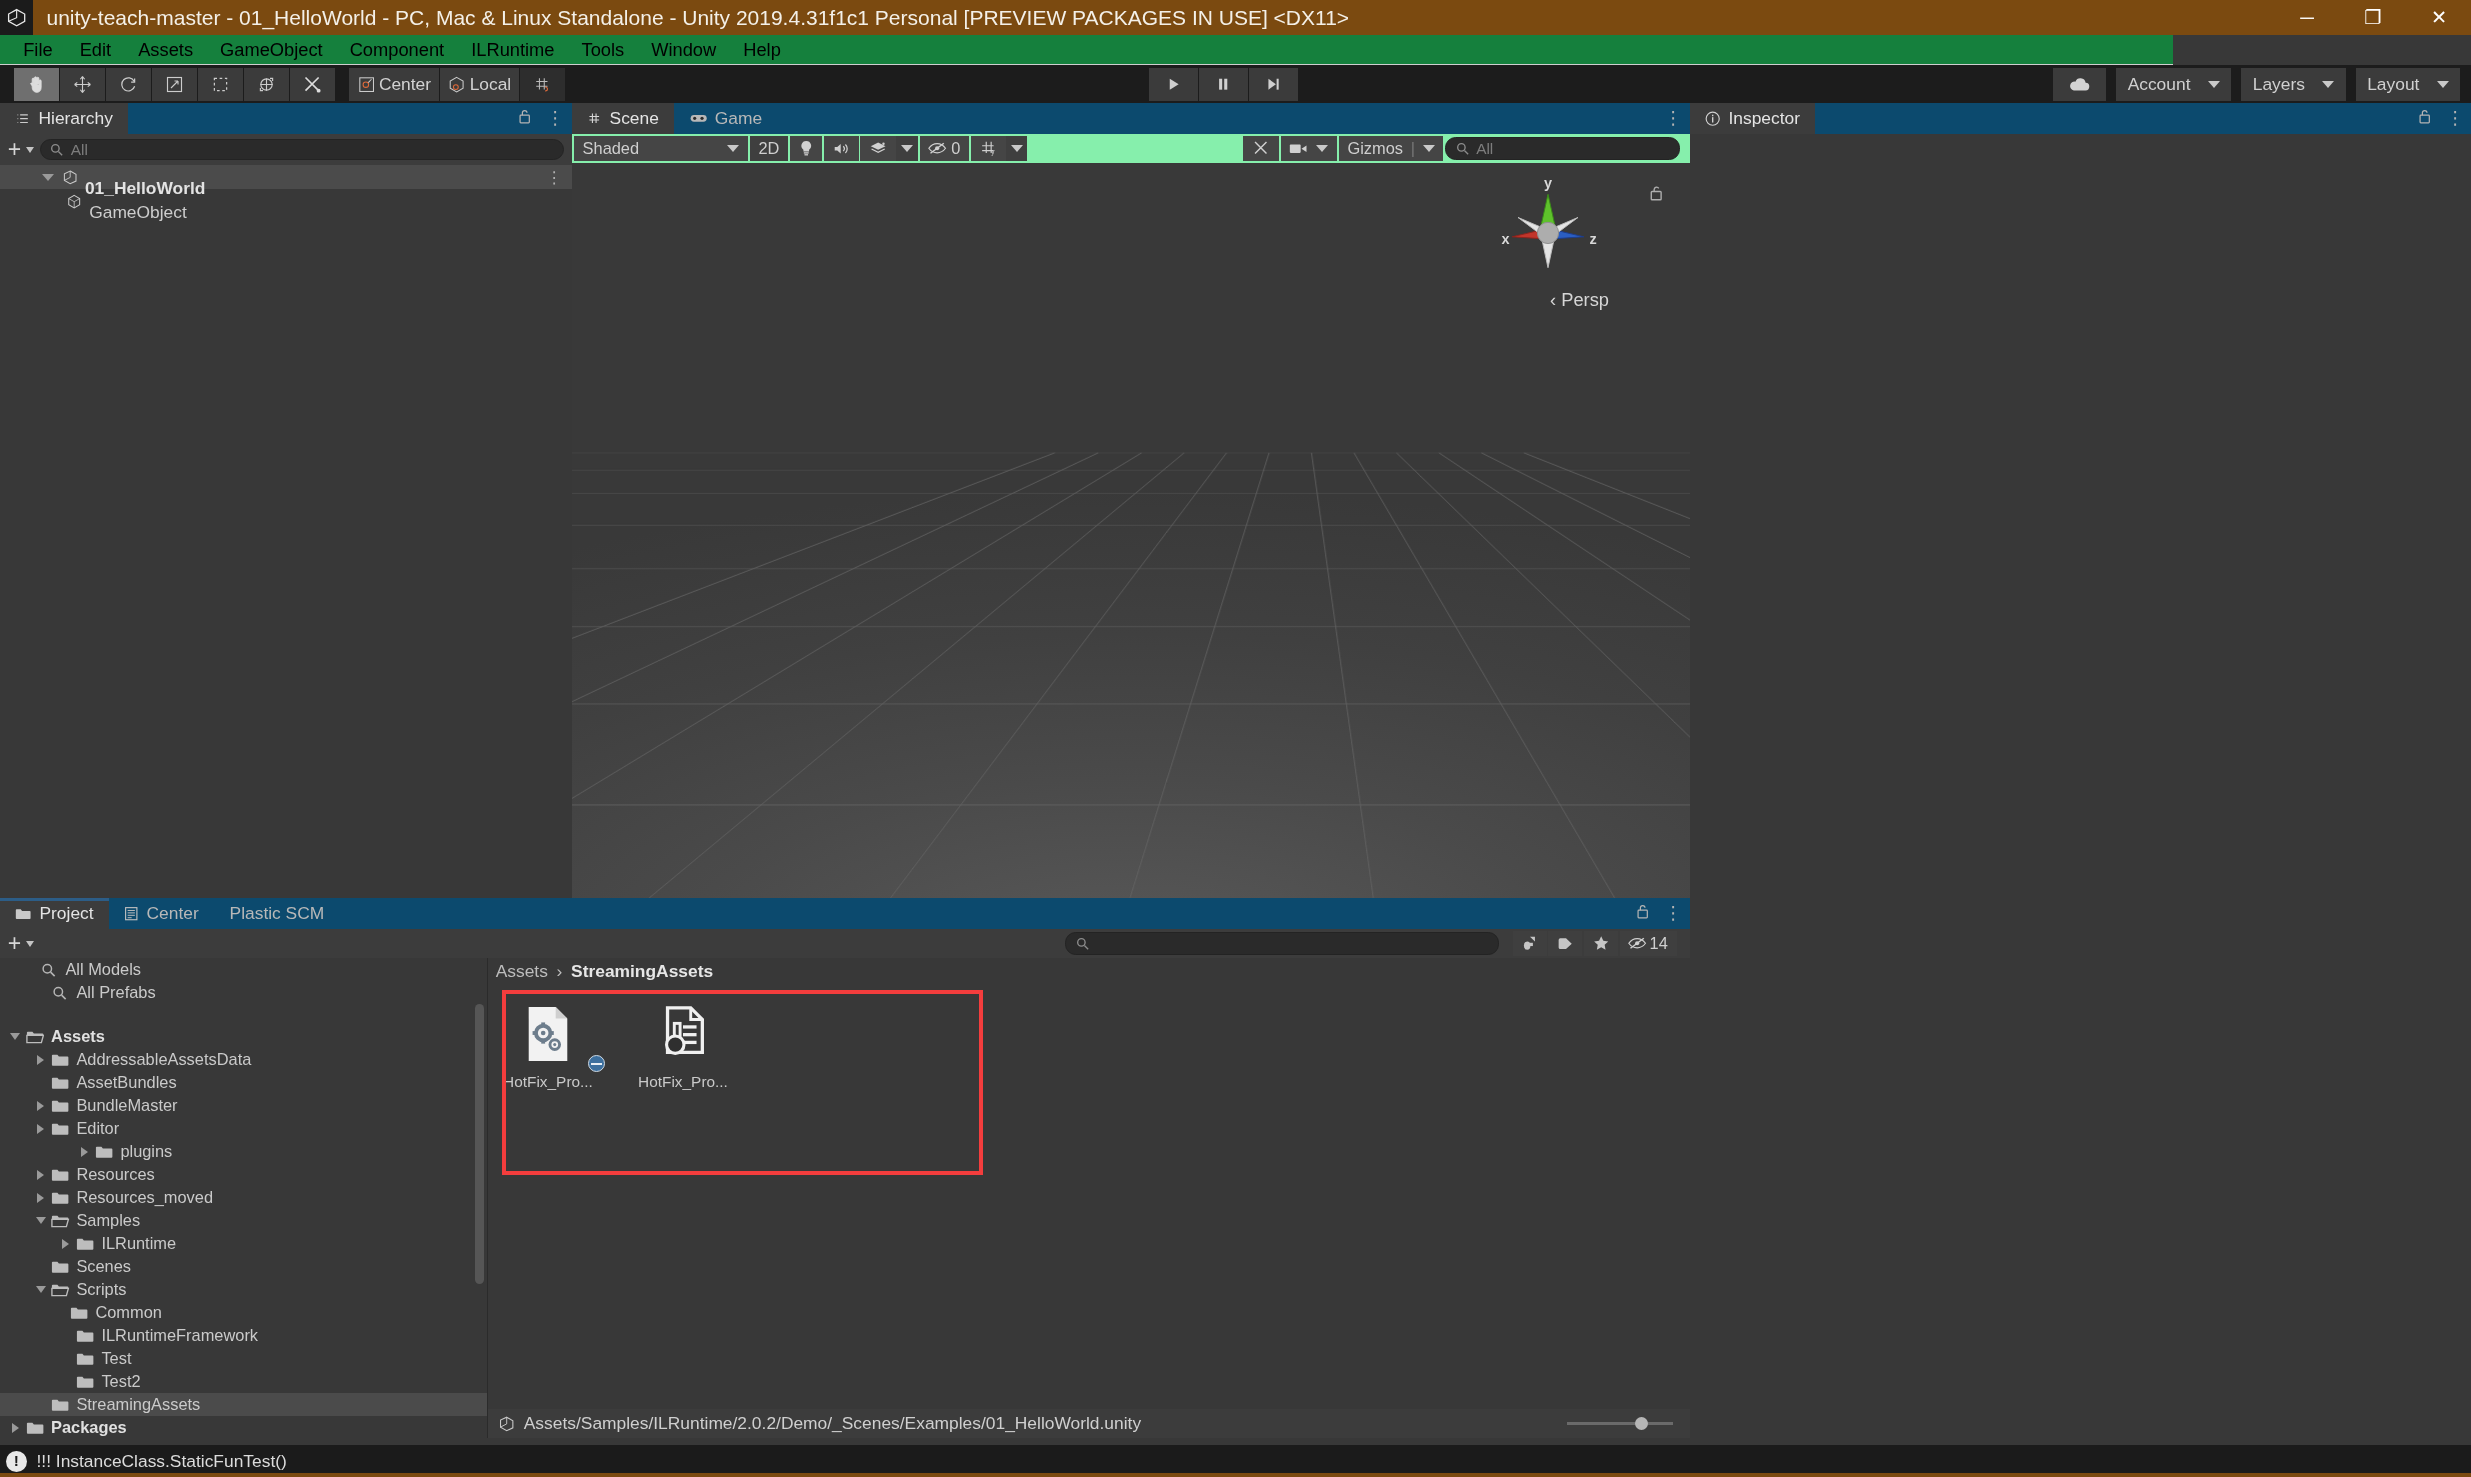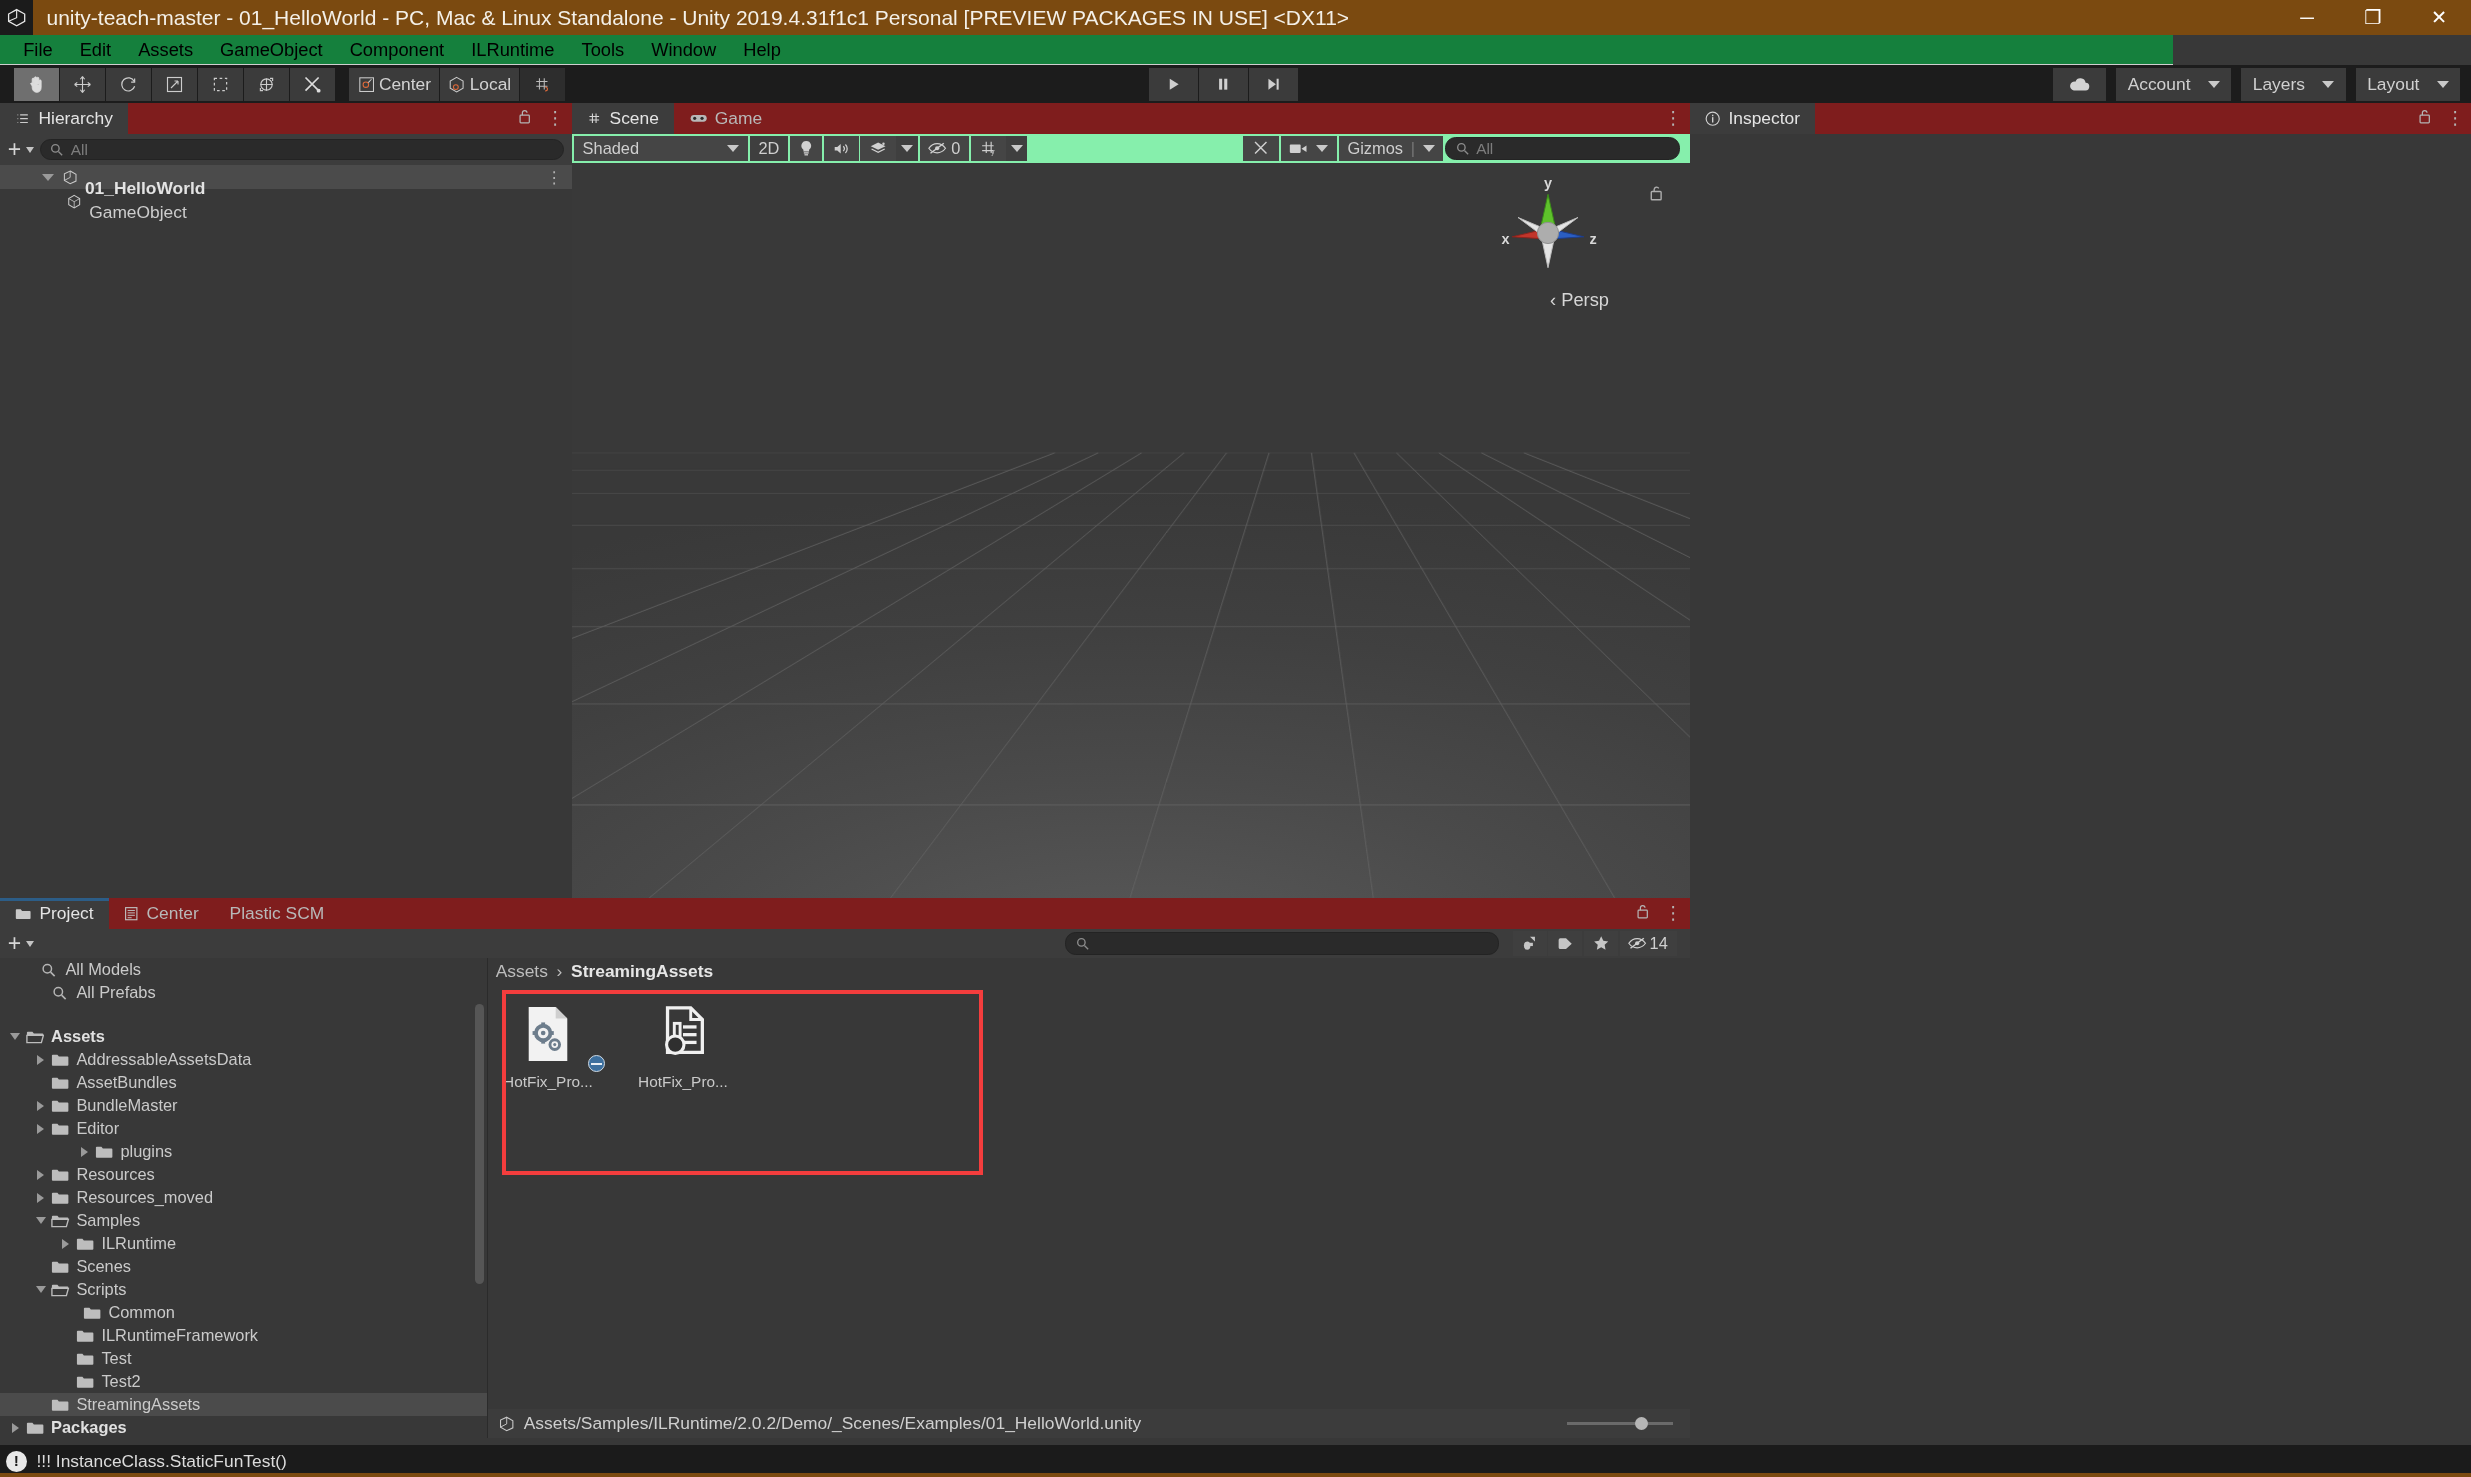--- a/index.html
+++ b/index.html
@@ -77,21 +77,21 @@
   .dropbtn {
     height: 33px; background: #3b3b3b; color: #d0d0d0; font-size: 17.4px;
     display: flex; align-items: center; padding: 0 11.6px; gap: 17.4px;
     white-space: nowrap;
   }
   .caret { width: 0; height: 0; border-left: 6.8px solid transparent; border-right: 6.8px solid transparent; border-top: 7.7px solid #c9c9c9; }
 
   
   .panel { position: absolute; background: #383838; }
   .panel-tabbar {
-    height: 31px; background: #7f1d1d; display: flex; align-items: flex-end;
+    height: 31px; background: #0c4a6e; display: flex; align-items: flex-end;
     position: relative;
   }
   .ptab {
     height: 31px; padding: 0 15.4px; display: flex; align-items: center; gap: 7.7px;
     color: #b8b8b8; font-size: 17.4px; background: transparent; white-space: nowrap;
   }
   .ptab.active { background: #3c3c3c; color: #e4e4e4; }
   .ptab.active.blue-top { box-shadow: inset 0 2.9px 0 0 #2c5d87; }
   .tab-right-icons { position: absolute; right: 7.7px; top: 0; height: 31px; display: flex; align-items: center; gap: 13.5px; color: #b4b4b4; }
 
@@ -709,21 +709,21 @@
           <div class="tree-row" style="padding-left: 33px;">
             <span class="tw open">
               <i></i>
             </span>
             <svg width="18.3" height="15.4" viewBox="0 0 20 16" class="folder-ico">
               <path d="M1 3.5a1 1 0 0 1 1-1h5l1.6 2H18a1 1 0 0 1 1 1v1H1z" fill="#bdbdbd"></path>
               <path d="M1 6.5h18l-2.2 8H1z" fill="none" stroke="#bdbdbd" stroke-width="1.5"></path>
             </svg>
             <span>Scripts</span>
           </div>
-          <div class="tree-row" style="padding-left: 65px;">
+          <div class="tree-row" style="padding-left: 52px;">
             <span class="tw"></span>
             <svg width="18.3" height="15.4" viewBox="0 0 20 16" class="folder-ico">
               <path d="M1 3.5a1 1 0 0 1 1-1h5l1.6 2H18a1 1 0 0 1 1 1v8a1 1 0 0 1-1 1H2a1 1 0 0 1-1-1z" fill="#bdbdbd"></path>
             </svg>
             <span>Common</span>
           </div>
           <div class="tree-row" style="padding-left: 58px;">
             <span class="tw"></span>
             <svg width="18.3" height="15.4" viewBox="0 0 20 16" class="folder-ico">
               <path d="M1 3.5a1 1 0 0 1 1-1h5l1.6 2H18a1 1 0 0 1 1 1v8a1 1 0 0 1-1 1H2a1 1 0 0 1-1-1z" fill="#bdbdbd"></path>

